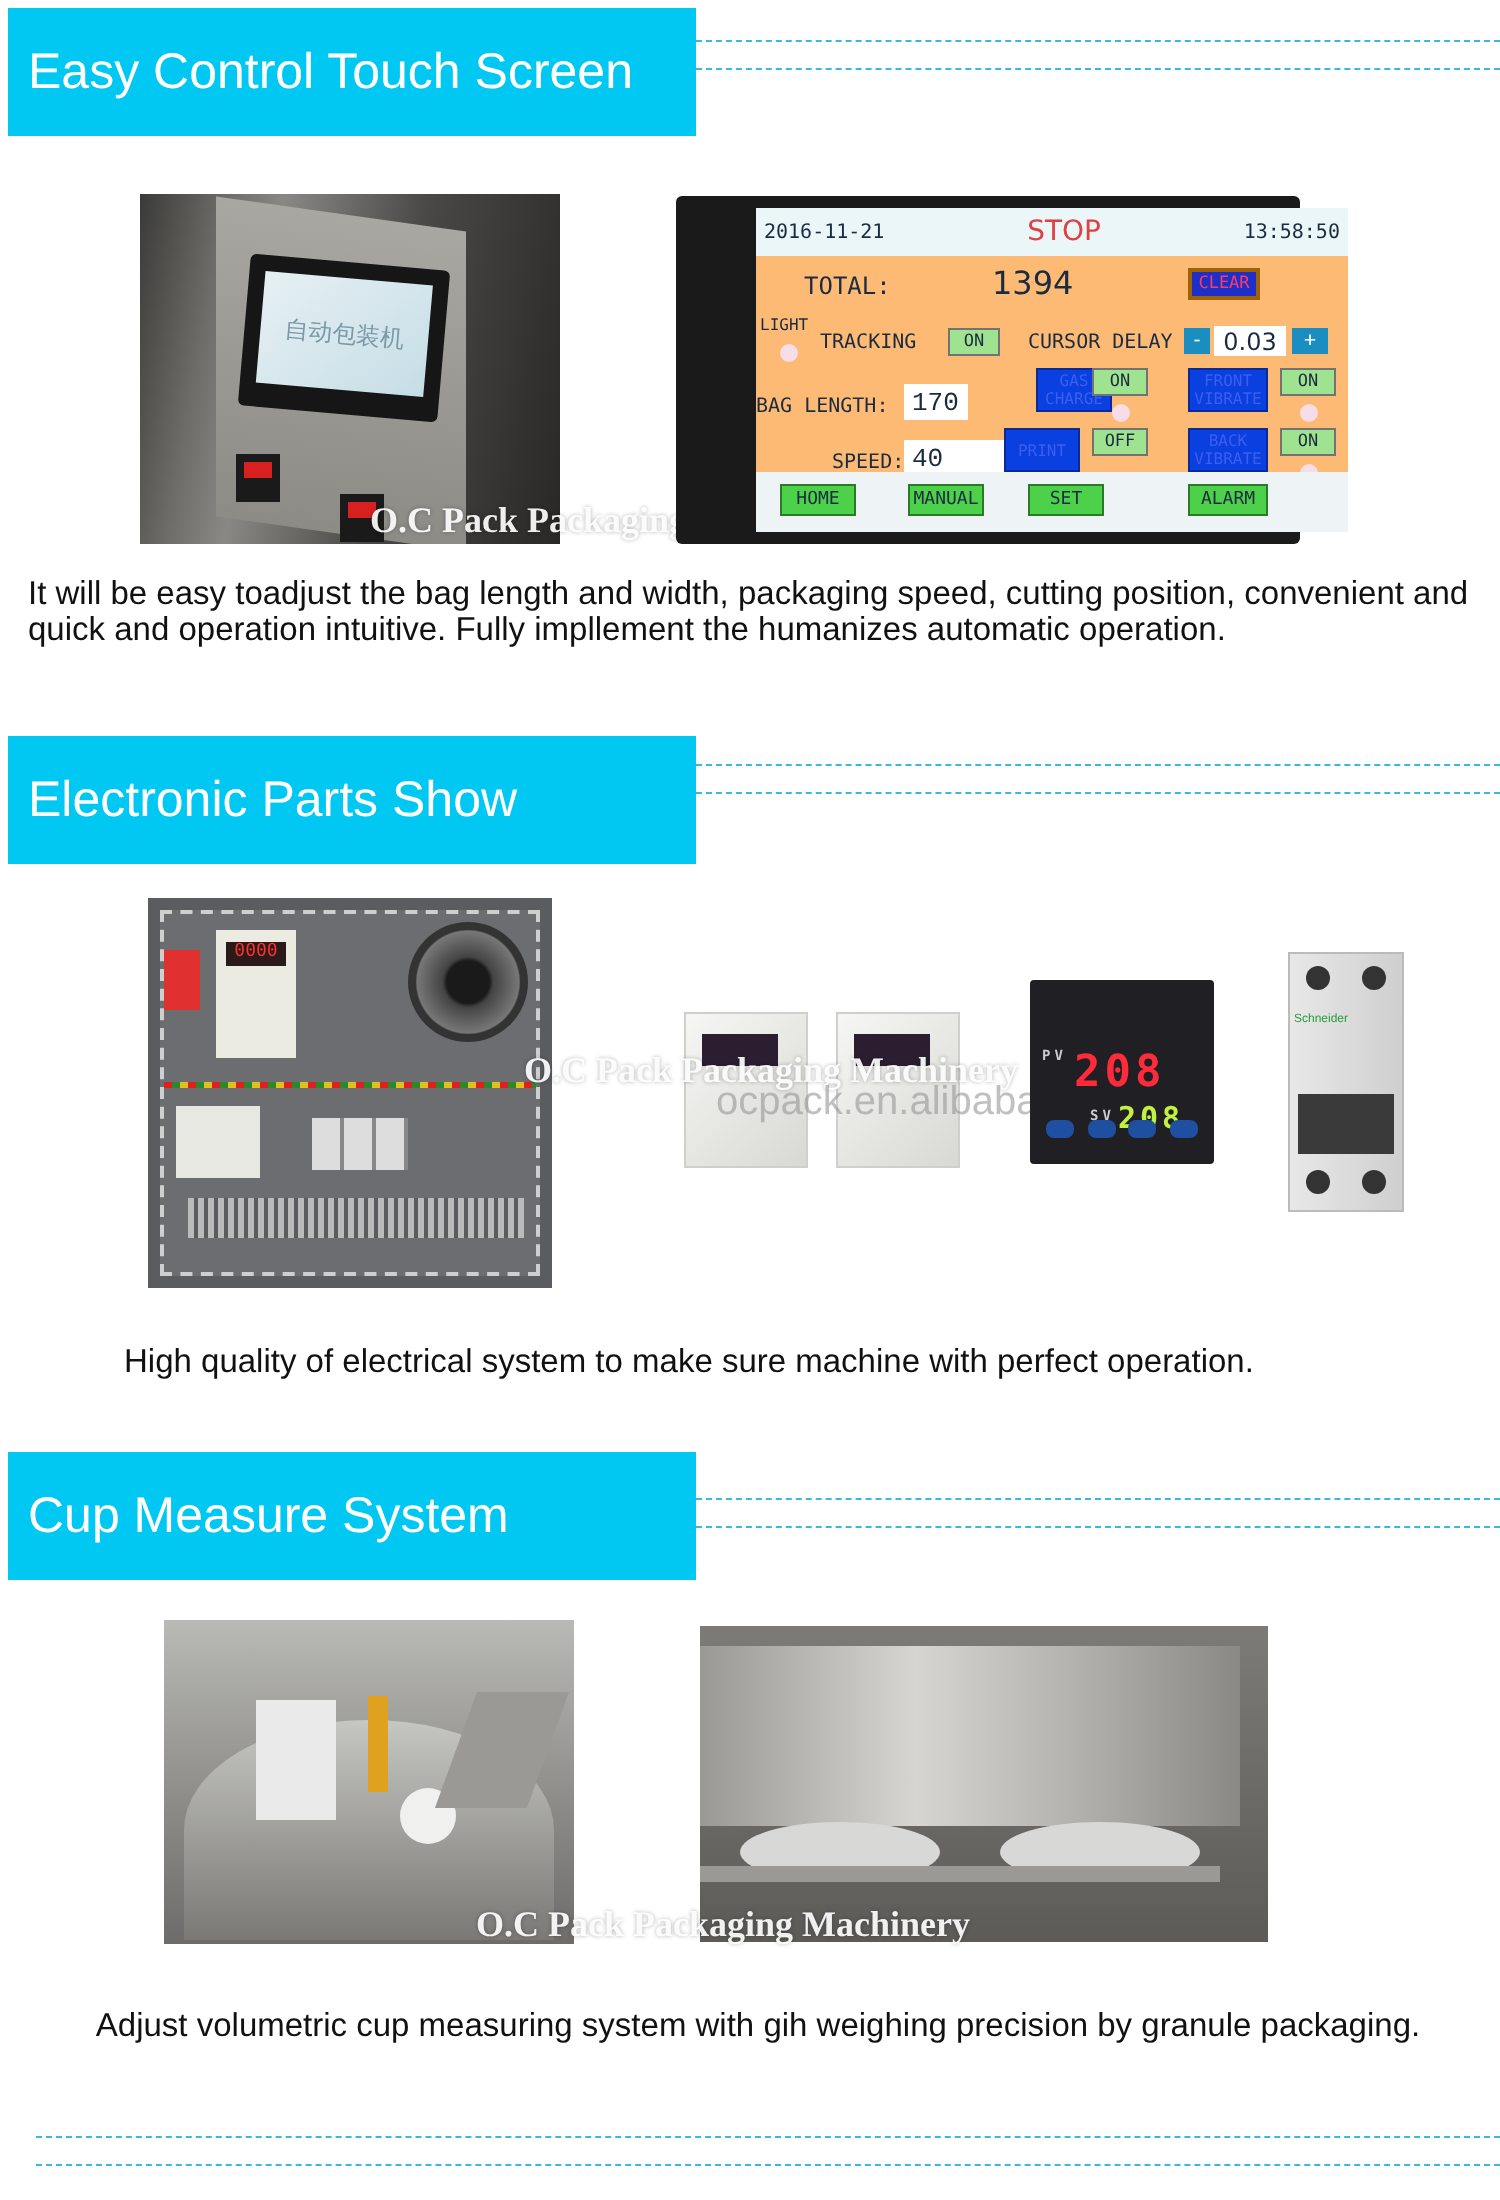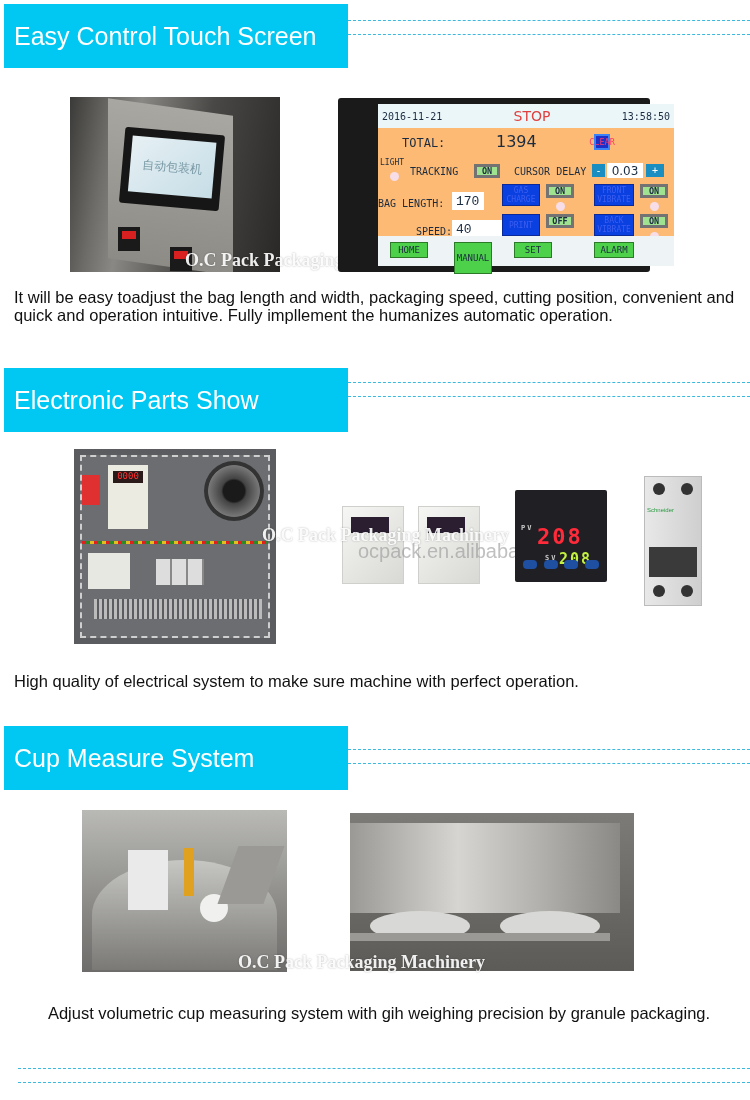--- a/index.html
+++ b/index.html
@@ -10,21 +10,21 @@
   .photo { position: absolute; overflow: hidden; }
   .watermark { position: absolute; font-family: "Liberation Serif", serif; font-weight: bold; font-size: 18px; color: rgba(255,255,255,0.92); text-shadow: 0 0 2px rgba(0,0,0,0.3); white-space: nowrap; }
 
   
   .hmi { position: absolute; left: 338px; top: 98px; width: 312px; height: 174px; background: #1a1a1a; border-radius: 3px; }
   .hmi-screen { position: absolute; left: 8px; top: 6px; width: 296px; height: 162px; background: #fdba74; font-family: "DejaVu Sans Mono", monospace; font-size: 10px; color: #1b2b40; margin-left: 32px; }
   .hmi-top { position: absolute; left: 0; top: 0; width: 100%; height: 24px; background: #eaf6f8; display: flex; align-items: center; justify-content: space-between; padding: 0 4px; }
   .hmi-top .status { color: #e04040; font-size: 14px; font-family: "DejaVu Sans", sans-serif; }
   .hmi-bottom { position: absolute; left: 0; bottom: 0; width: 100%; height: 30px; background: #eef4f5; }
   .hmi-el { position: absolute; display: flex; align-items: center; justify-content: center; white-space: nowrap; }
-  .hmi-btn-green { background: #9fe28f; border: 3px solid #737373; font-size: 8.5px; font-weight: bold; }
+  .hmi-btn-green { background: #9fe28f; border: 1px solid #737373; font-size: 8.5px; }
   .hmi-btn-blue { background: #0a3fe0; color: #3c5ef0; font-size: 8px; line-height: 9px; text-align: center; border: 1px solid #0a2a9a; }
   .hmi-input { background: #ffffff; font-size: 13px; font-family: Liberation Mono, monospace; justify-content: flex-start; padding-left: 4px; }
   .hmi-dot { position: absolute; width: 9px; height: 9px; border-radius: 50%; background: #f6dde8; }
   .hmi-nav { background: #4dd04a; border: 1px solid #2a7a28; font-size: 9px; }
 
   
   .inverter { position: absolute; width: 62px; height: 78px; background: linear-gradient(135deg,#f6f6f4,#d8d8d4); border: 1px solid #cfcfcb; }
   .inverter .disp { position: absolute; left: 8px; top: 10px; width: 38px; height: 16px; background: #2a1e30; }
   .temp-ctrl { position: absolute; left: 515px; top: 490px; width: 92px; height: 92px; background: #1f1f24; border-radius: 2px; }
   .seg { position: absolute; font-family: "DejaVu Sans Mono", monospace; font-weight: bold; letter-spacing: 2px; margin-top: 20px; }
@@ -55,52 +55,52 @@
 
 <div class="hmi">
   <div class="hmi-screen">
     <div class="hmi-top">
       <span>2016-11-21</span>
       <span class="status">STOP</span>
       <span>13:58:50</span>
     </div>
     <div class="hmi-el" style="left:24px; top:32px; font-size:12px;">TOTAL:</div>
     <div class="hmi-el" style="left:118px; top:28px; font-size:16px; font-family:'DejaVu Sans',sans-serif;">1394</div>
-    <div class="hmi-el" style="left:216px; top:30px; width:16px; height:16px; background:#1e2fc8; color:#ff3a6a; font-size:8.5px; border:2px solid #3b82f6;">CLEAR</div>
+    <div class="hmi-el" style="left:216px; top:30px; width:36px; height:16px; background:#1e2fc8; color:#ff3a6a; font-size:8.5px; border:2px solid #a16207;">CLEAR</div>
 
     <div class="hmi-el" style="left:2px; top:54px; font-size:8px;">LIGHT</div>
     <div class="hmi-dot" style="left:12px; top:68px;"></div>
     <div class="hmi-el" style="left:32px; top:62px;">TRACKING</div>
     <div class="hmi-el hmi-btn-green" style="left:96px; top:60px; width:26px; height:14px;">ON</div>
     <div class="hmi-el" style="left:136px; top:62px;">CURSOR DELAY</div>
     <div class="hmi-el" style="left:214px; top:60px; width:13px; height:13px; background:#1a8ec0; color:#fff; font-size:10px;">-</div>
     <div class="hmi-el" style="left:229px; top:59px; width:36px; height:15px; background:#fff; font-size:12px; font-family:'DejaVu Sans',sans-serif;">0.03</div>
     <div class="hmi-el" style="left:268px; top:60px; width:18px; height:13px; background:#1a8ec0; color:#fff; font-size:10px;">+</div>
 
     <div class="hmi-el" style="left:0px; top:94px;">BAG LENGTH:</div>
     <div class="hmi-el hmi-input" style="left:74px; top:88px; width:32px; height:18px;">170</div>
     <div class="hmi-el" style="left:38px; top:122px;">SPEED:</div>
     <div class="hmi-el hmi-input" style="left:74px; top:116px; width:52px; height:18px;">40</div>
 
-    <div class="hmi-el hmi-btn-blue" style="left:124px; top:80px; width:38px; height:22px; white-space:normal;">GAS CHARGE</div>
+    <div class="hmi-el hmi-btn-blue" style="left:140px; top:80px; width:38px; height:22px; white-space:normal;">GAS CHARGE</div>
     <div class="hmi-el hmi-btn-green" style="left:168px; top:80px; width:28px; height:14px;">ON</div>
     <div class="hmi-dot" style="left:178px; top:98px;"></div>
     <div class="hmi-el hmi-btn-blue" style="left:124px; top:110px; width:38px; height:22px;">PRINT</div>
     <div class="hmi-el hmi-btn-green" style="left:168px; top:110px; width:28px; height:14px;">OFF</div>
 
     <div class="hmi-el hmi-btn-blue" style="left:216px; top:80px; width:40px; height:22px; white-space:normal;">FRONT VIBRATE</div>
     <div class="hmi-el hmi-btn-green" style="left:262px; top:80px; width:28px; height:14px;">ON</div>
     <div class="hmi-dot" style="left:272px; top:98px;"></div>
     <div class="hmi-el hmi-btn-blue" style="left:216px; top:110px; width:40px; height:22px; white-space:normal;">BACK VIBRATE</div>
     <div class="hmi-el hmi-btn-green" style="left:262px; top:110px; width:28px; height:14px;">ON</div>
     <div class="hmi-dot" style="left:272px; top:128px;"></div>
 
     <div class="hmi-bottom">
       <div class="hmi-el hmi-nav" style="left:12px; top:6px; width:38px; height:16px;">HOME</div>
-      <div class="hmi-el hmi-nav" style="left:76px; top:6px; width:38px; height:32px;">MANUAL</div>
+      <div class="hmi-el hmi-nav" style="left:76px; top:6px; width:38px; height:16px;">MANUAL</div>
       <div class="hmi-el hmi-nav" style="left:136px; top:6px; width:38px; height:16px;">SET</div>
       <div class="hmi-el hmi-nav" style="left:216px; top:6px; width:40px; height:16px;">ALARM</div>
     </div>
   </div>
 </div>
 
 <p class="para" style="top:288px;">It will be easy toadjust the bag length and width, packaging speed, cutting position, convenient and quick and operation intuitive. Fully impllement the humanizes automatic operation.</p>
 
 <div class="section-header" style="top:368px;">
   <span>Electronic Parts Show</span>
@@ -145,21 +145,21 @@
 
 <div class="breaker">
   <div style="position:absolute; left:8px; top:6px; width:12px; height:12px; border-radius:50%; background:#333;"></div>
   <div style="position:absolute; left:36px; top:6px; width:12px; height:12px; border-radius:50%; background:#333;"></div>
   <div style="position:absolute; left:2px; top:30px; font-size:6px; color:#2a9a40;">Schneider</div>
   <div style="position:absolute; left:4px; top:70px; width:48px; height:30px; background:#3a3a3a;"></div>
   <div style="position:absolute; left:8px; top:108px; width:12px; height:12px; border-radius:50%; background:#333;"></div>
   <div style="position:absolute; left:36px; top:108px; width:12px; height:12px; border-radius:50%; background:#333;"></div>
 </div>
 
-<p class="para" style="top:672px;">High quality of electrical system to make sure machine with perfect operation.</p>
+<p class="para" style="top:672px;margin-left:48px;">High quality of electrical system to make sure machine with perfect operation.</p>
 
 <div class="section-header" style="top:726px;">
   <span>Cup Measure System</span>
 </div>
 <div class="dash" style="left:348px; right:0; top:749px;"></div>
 <div class="dash" style="left:348px; right:0; top:763px;"></div>
 
 <div class="photo" style="left:82px; top:810px; width:205px; height:162px; background:linear-gradient(180deg,#b9b9b6 0%,#8a8986 60%,#6d6c6a 100%);">
   <div style="position:absolute; left:10px; top:50px; width:185px; height:110px; border-radius:50% 50% 0 0; background:linear-gradient(180deg,#c6c6c3,#7a7976);"></div>
   <div style="position:absolute; left:102px; top:38px; width:10px; height:48px; background:#e0a020;"></div>

